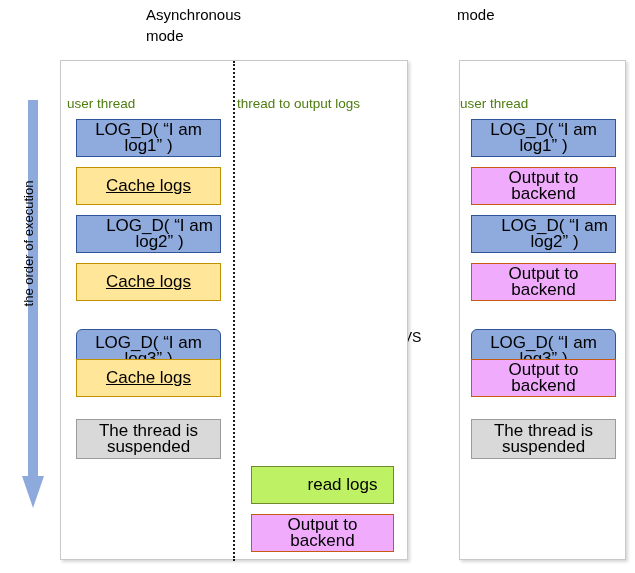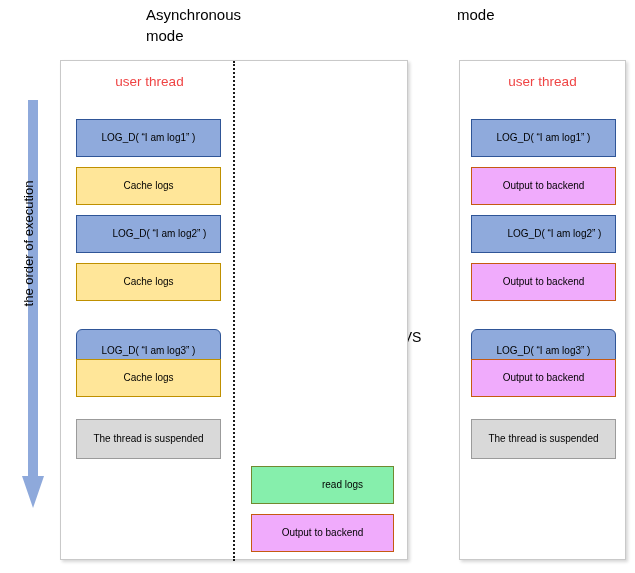--- a/index.html
+++ b/index.html
@@ -120,46 +120,45 @@
     top: 0px;
     width: 0;
     height: 500px;
     border-left: 2px dotted #1a1a1a;
   }
 
   
   .col-header {
     position: absolute;
     font-size: 13.5px;
-    text-align: center;
-    color: #ef4444;
-    top: 13px;
+    color: #4d7c0f;
+    top: 35px;
   }
   #hdr-user-thread-async { left: 6px;   width: 165px; }
   #hdr-output-thread     { left: 176px; width: 168px; }
   #hdr-user-thread-sync  { left: 0px;   width: 165px; }
 
   
   .fbox {
     position: absolute;
     box-sizing: border-box;
     border: 1px solid #999;
     display: flex;
     align-items: center;
     justify-content: center;
     text-align: center;
-    font-size: 10px;
+    font-size: 17px;
     line-height: 16px;
     color: #000;
     padding: 0 4px;
   }
   .fbox.blue   { background: #8FAADC; border-color: #2F5597; }
-  .fbox.yellow { background: #FFE699; border-color: #BF9000; }
+  .fbox.yellow { background: #FFE699; border-color: #BF9000; text-decoration: underline; }
   .fbox.orange { background: #f0abfc; border-color: #C55A11; }
-  .fbox.green  { background: #86efac; border-color: #70892F; padding-left: 44px; }
+  .fbox.green  { background: #bef264; border-color: #70892F; padding-left: 44px; }
   .fbox.gray   { background: #D9D9D9; border-color: #9B9B9B; margin-top: 24px; }
 
   
   .col-a { left: 15px;  width: 145px; }
   
   .col-b { left: 190px; width: 143px; }
   
   .col-c { left: 11px;  width: 145px; }
 
   .row1 { top: 58px;  height: 38px; }
@@ -192,20 +191,21 @@
     <div class="shaft"></div>
     <div class="head"></div>
   </div>
   <div id="order-arrow-label">the order of execution</div>
 
   <div class="panel" id="panel-async">
 
     <div class="panel-divider"></div>
 
     <div class="col-header" id="hdr-user-thread-async">user thread</div>
+    <div class="col-header" id="hdr-output-thread">thread to output logs</div>
 
     <div class="fbox blue col-a row1">LOG_D( “I am log1” )</div>
     <div class="fbox yellow col-a row2">Cache logs</div>
     <div class="fbox blue col-a row3">LOG_D( “I am log2” )</div>
     <div class="fbox yellow col-a row4">Cache logs</div>
     <div class="fbox blue col-a row5">LOG_D( “I am log3” )</div>
     <div class="fbox yellow col-a row6">Cache logs</div>
     <div class="fbox gray col-a row7">The thread is suspended</div>
 
     <div class="fbox green col-b rowA">read logs</div>

